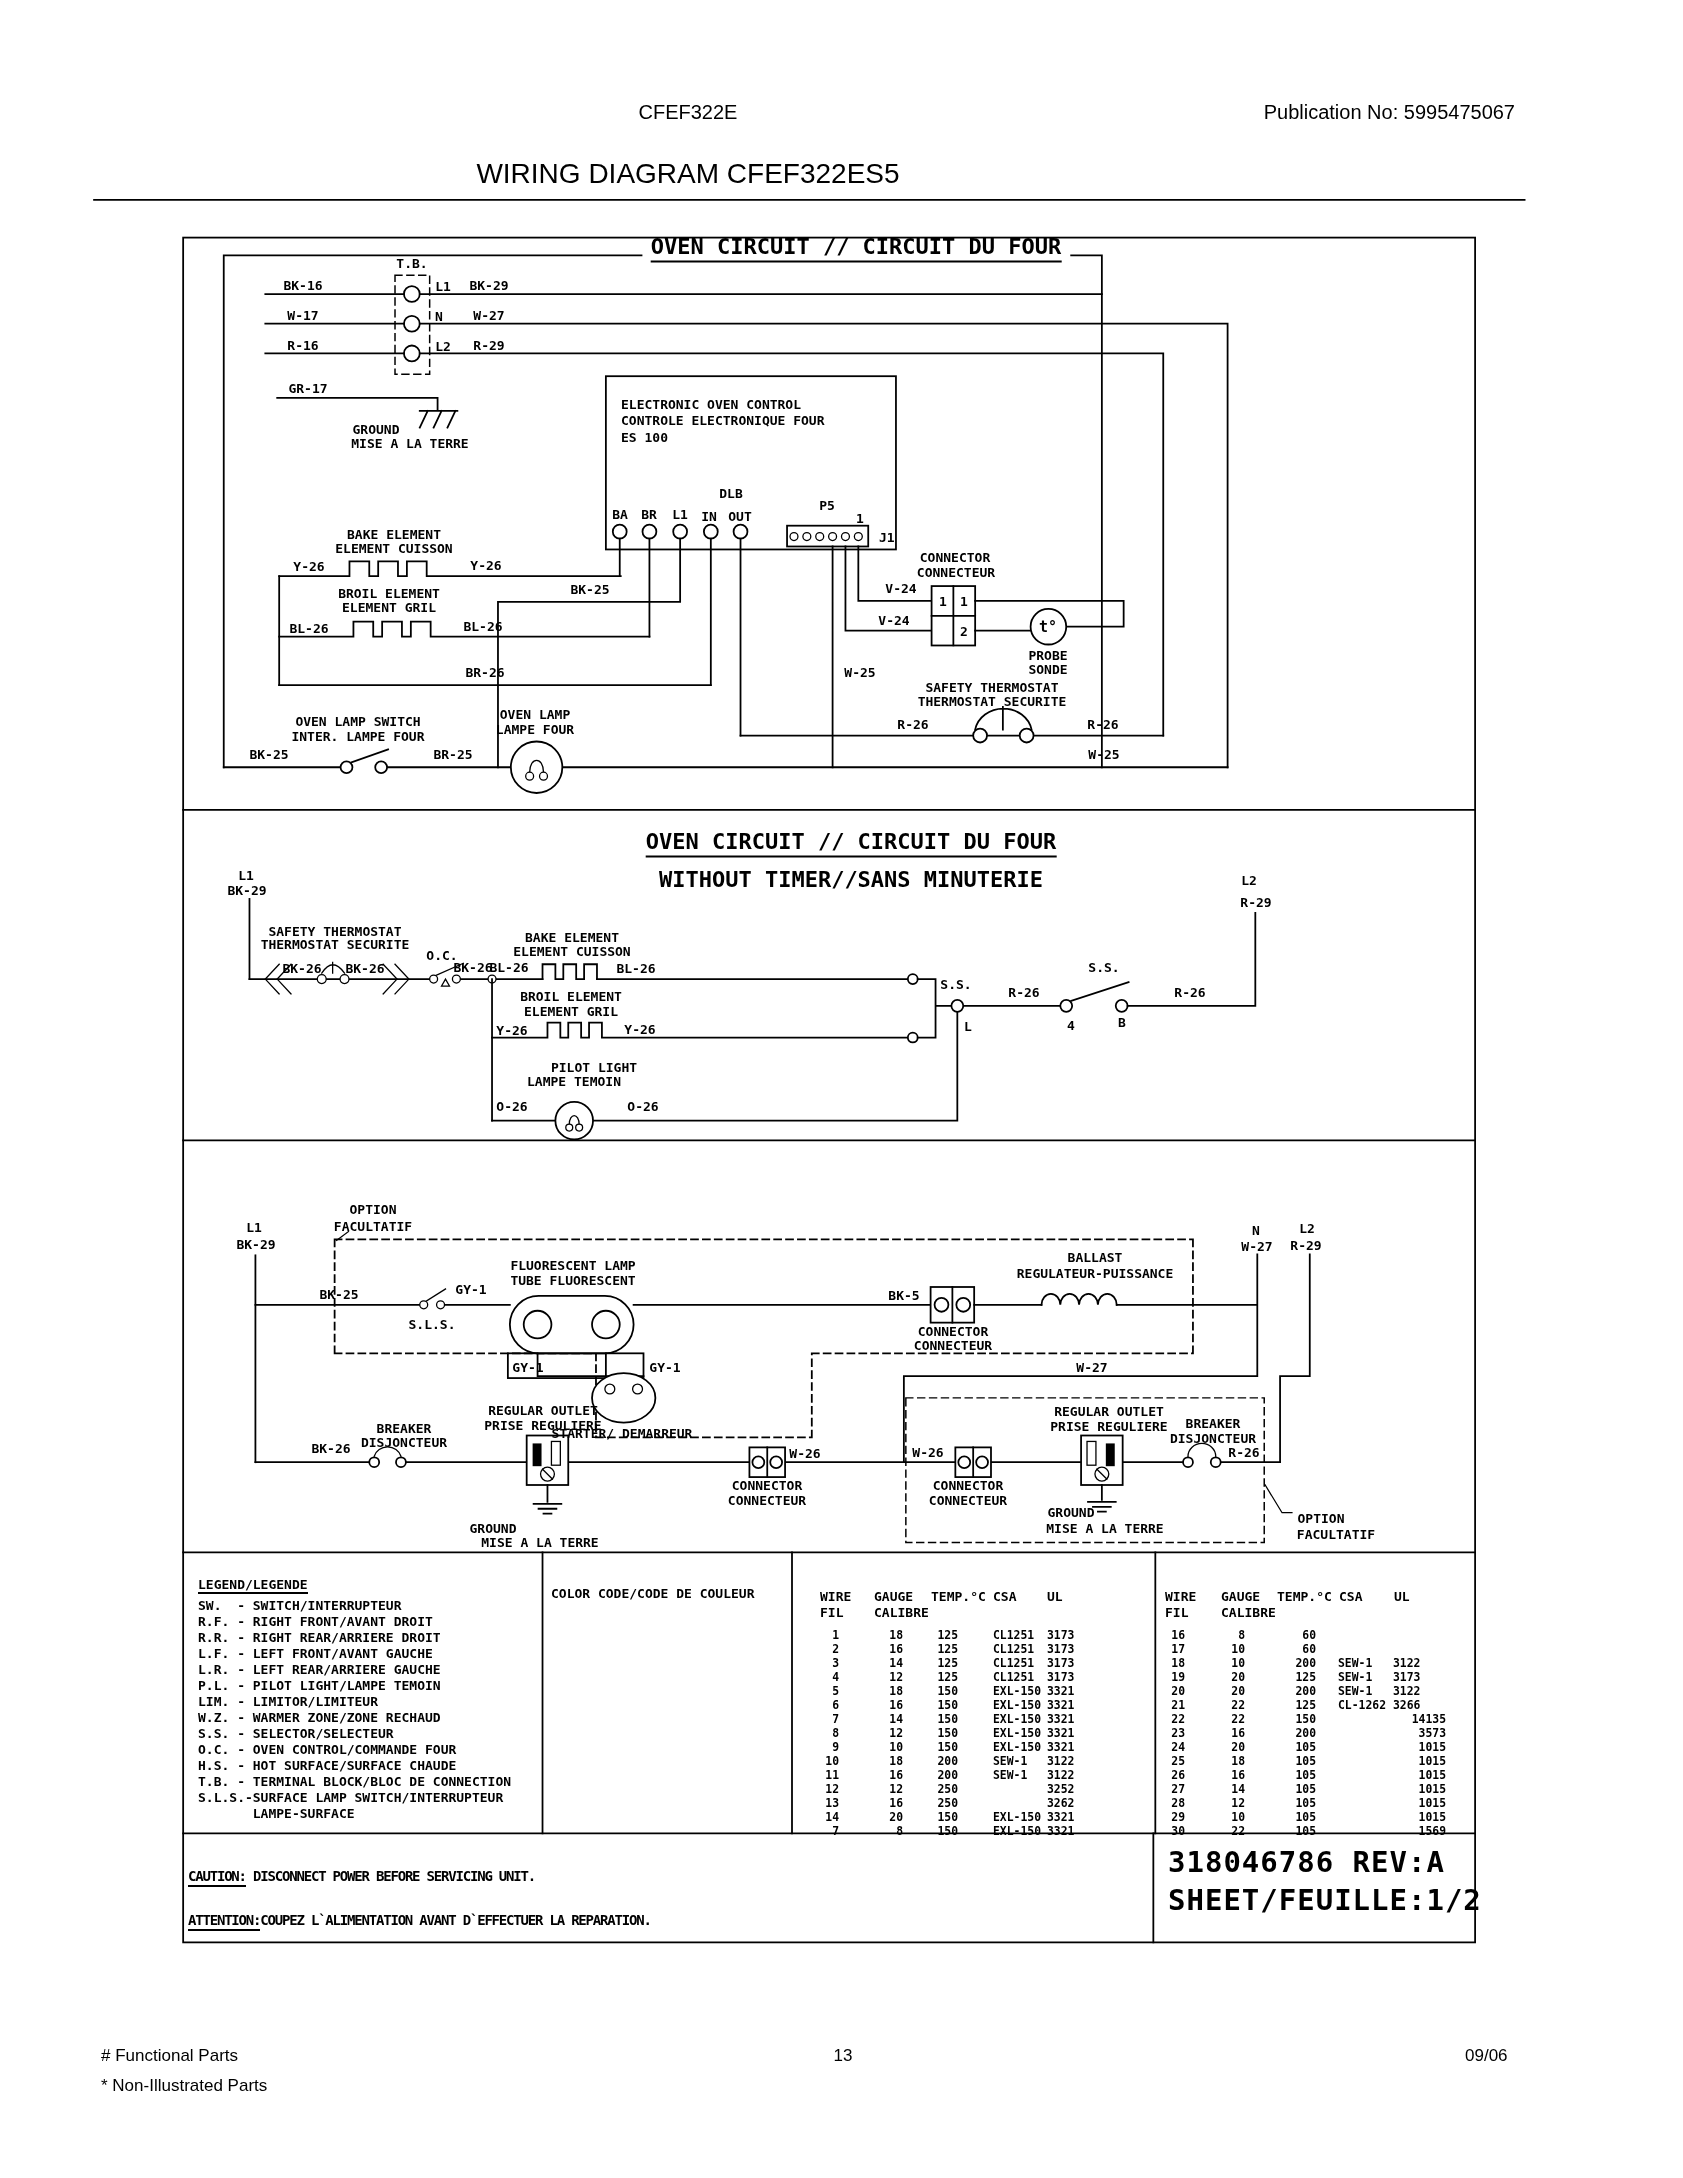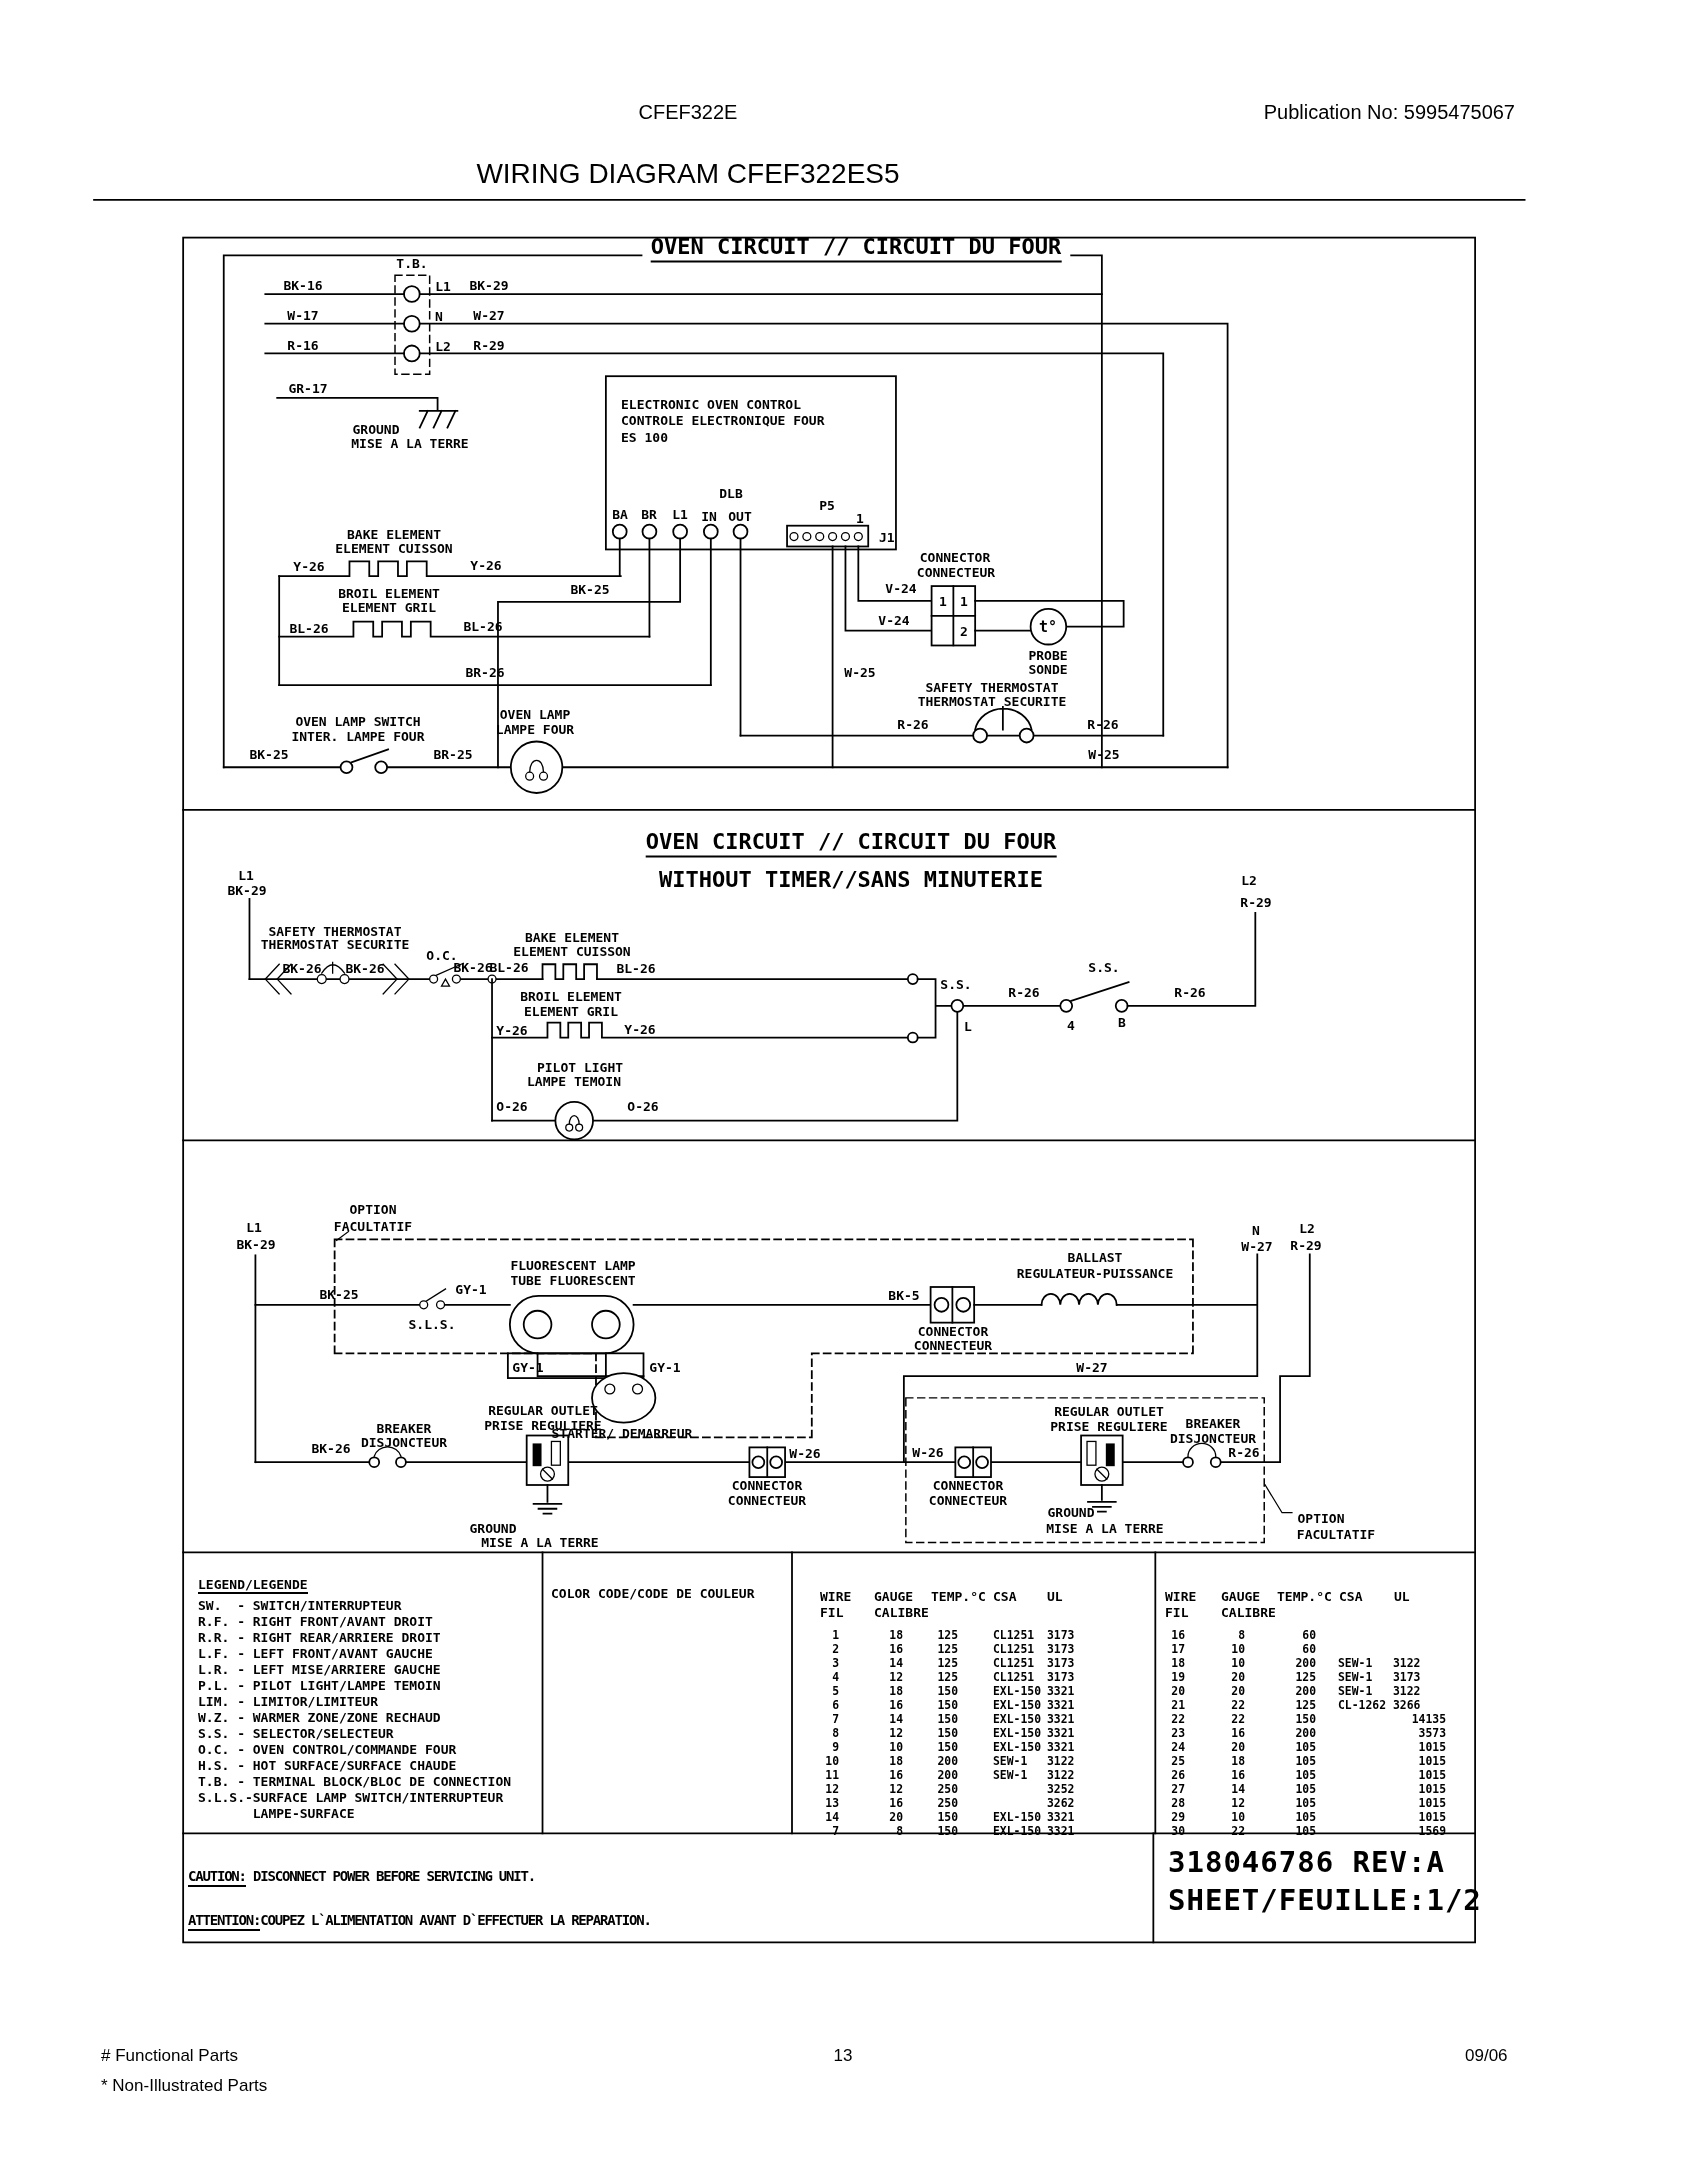--- a/index.html
+++ b/index.html
@@ -334,21 +334,21 @@
   <div class="lbl" style="left:640px;top:1029px">Y-26</div>
   <div class="lbl" style="left:956px;top:984px">S.S.</div>
   <div class="lbl" style="left:968px;top:1026px">L</div>
   <div class="lbl" style="left:1024px;top:992px">R-26</div>
   <div class="lbl" style="left:1104px;top:967px">S.S.</div>
   <div class="lbl" style="left:1071px;top:1025px">4</div>
   <div class="lbl" style="left:1122px;top:1022px">B</div>
   <div class="lbl" style="left:1190px;top:992px">R-26</div>
   <div class="lbl" style="left:1249px;top:880px">L2</div>
   <div class="lbl" style="left:1256px;top:902px">R-29</div>
-  <div class="lbl" style="left:580px;top:1067px">PILOT LIGHT</div>
+  <div class="lbl" style="left:594px;top:1067px">PILOT LIGHT</div>
   <div class="lbl" style="left:574px;top:1081px">LAMPE TEMOIN</div>
   <div class="lbl" style="left:512px;top:1106px">O-26</div>
   <div class="lbl" style="left:643px;top:1106px">O-26</div>
 
   <div class="lbl" style="left:254px;top:1227px">L1</div>
   <div class="lbl" style="left:256px;top:1244px">BK-29</div>
   <div class="lbl" style="left:373px;top:1209px">OPTION</div>
   <div class="lbl" style="left:373px;top:1226px">FACULTATIF</div>
   <div class="lbl" style="left:339px;top:1294px">BK-25</div>
   <div class="lbl" style="left:432px;top:1324px">S.L.S.</div>
@@ -390,21 +390,21 @@
   <div class="lbl" style="left:1105px;top:1528px">MISE A LA TERRE</div>
   <div class="lbl" style="left:1321px;top:1518px">OPTION</div>
   <div class="lbl" style="left:1336px;top:1534px">FACULTATIF</div>
 
   <div class="lbl la ul" style="left:198px;top:1586px;padding-bottom:1px">LEGEND/LEGENDE</div>
   <div style="position:absolute;left:198px;top:1598px">
       <div class="lgline">SW.  - SWITCH/INTERRUPTEUR</div>
       <div class="lgline">R.F. - RIGHT FRONT/AVANT DROIT</div>
       <div class="lgline">R.R. - RIGHT REAR/ARRIERE DROIT</div>
       <div class="lgline">L.F. - LEFT FRONT/AVANT GAUCHE</div>
-      <div class="lgline">L.R. - LEFT MISE/ARRIERE GAUCHE</div>
+      <div class="lgline">L.R. - LEFT REAR/ARRIERE GAUCHE</div>
       <div class="lgline">P.L. - PILOT LIGHT/LAMPE TEMOIN</div>
       <div class="lgline">LIM. - LIMITOR/LIMITEUR</div>
       <div class="lgline">W.Z. - WARMER ZONE/ZONE RECHAUD</div>
       <div class="lgline">S.S. - SELECTOR/SELECTEUR</div>
       <div class="lgline">O.C. - OVEN CONTROL/COMMANDE FOUR</div>
       <div class="lgline">H.S. - HOT SURFACE/SURFACE CHAUDE</div>
       <div class="lgline">T.B. - TERMINAL BLOCK/BLOC DE CONNECTION</div>
       <div class="lgline">S.L.S.-SURFACE LAMP SWITCH/INTERRUPTEUR</div>
       <div class="lgline">       LAMPE-SURFACE</div>
     </div>

